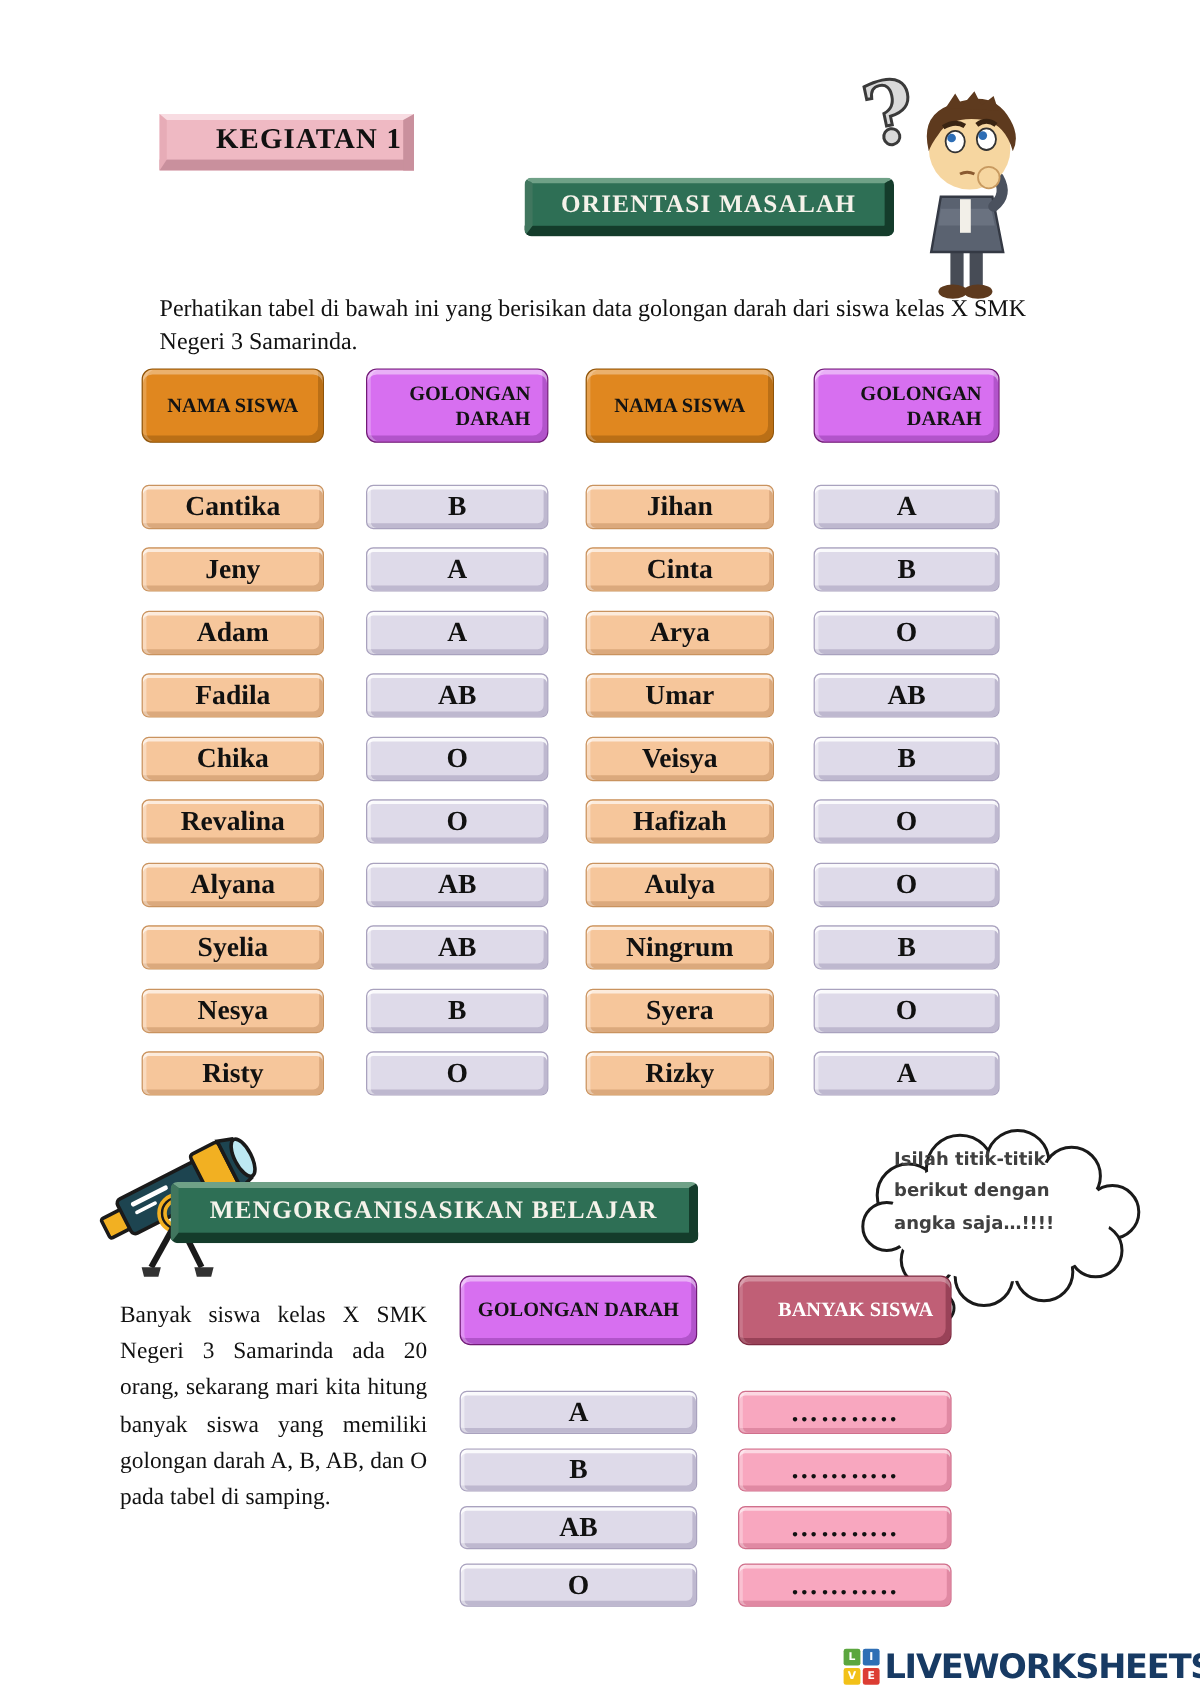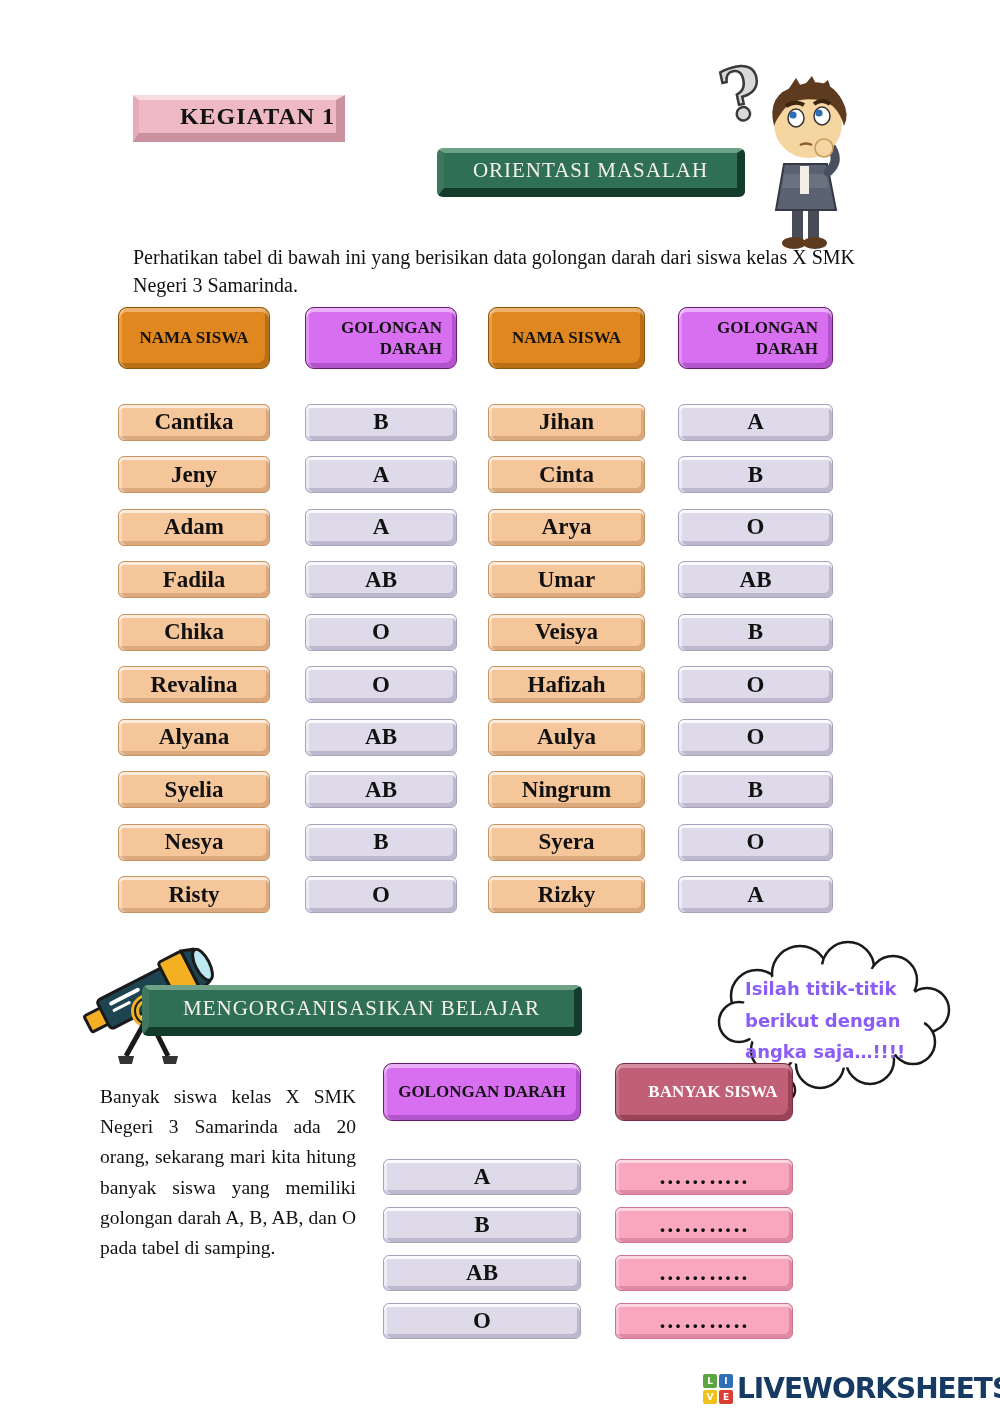--- a/index.html
+++ b/index.html
@@ -14,21 +14,21 @@
     left:133px; top:95px; width:212px; height:47px;
     background:#EFB9C3; border-style:solid; border-width:5px 9px 9px 6px;
     border-color:#F8DCE2 #C9909D #C9909D #E7ACB7;
     display:flex; align-items:center; justify-content:center;
     font-weight:bold; font-size:24px; letter-spacing:1px; color:#111;padding-left:40px;
   }
   .keycap-green {
     background:#2E6F55; border-style:solid; border-width:5px 8px 9px 7px;
     border-color:#6FA187 #143C2B #143C2B #40765E; border-radius:6px;
     display:flex; align-items:center; justify-content:center;
-    font-weight:normal; color:#F5F2EA;
+    font-weight:bold; color:#F5F2EA;
   }
   .banner1 { left:437px; top:148px; width:308px; height:49px; font-size:21px; letter-spacing:1px; }
   .banner2 { left:142px; top:985px; width:440px; height:51px; font-size:21px; letter-spacing:1px; }
 
   .intro { left:133px; top:243px; width:750px; font-size:20px; line-height:1.4; color:#111; }
   .task  { left:100px; top:1082px; width:256px; font-size:19.5px; line-height:1.55;
            text-align:justify; color:#111; }
 
   
   .tcol { display:flex; flex-direction:column; row-gap:15.5px; }
@@ -67,23 +67,23 @@
     box-shadow: inset 0 3px 0 rgba(255,255,255,.55), inset 3px 0 0 rgba(255,255,255,.3),
                 inset -3px -4px 0 rgba(160,60,90,.28); }
 
   
   .scol { display:flex; flex-direction:column; row-gap:12px; }
   .scol-types  { left:383px; top:1063px; width:198px; }
   .scol-counts { left:615px; top:1063px; width:178px; }
   .shdr { height:58px; margin-bottom:26px; }
   .scell { height:36px; }
 
-  .bubble-text { left:745px; top:973px; width:200px;
-    font-family:"DejaVu Sans", sans-serif; font-weight:bold; font-size:18px;
-    line-height:1.75; color:#8b5cf6; }
+  .bubble-text { left:745px; top:953px; width:200px;
+    font-family:"DejaVu Sans", sans-serif; font-weight:bold; font-size:15px;
+    line-height:1.75; color:#404040; }
 
   
   .logo { left:703px; top:1372px; display:flex; align-items:center; }
   .logo-grid { width:30px; height:30px; display:grid;
     grid-template-columns:14px 14px; grid-template-rows:14px 14px; gap:2px; margin-right:4px; }
   .tile { display:flex; align-items:center; justify-content:center;
     font-family:"DejaVu Sans", sans-serif; font-weight:bold; font-size:9px; color:#fff;
     border-radius:2px; }
   .tile-l { background:#5BA63F; } .tile-i { background:#2E6FB5; }
   .tile-v { background:#F2C118; } .tile-e { background:#DC3D33; }

